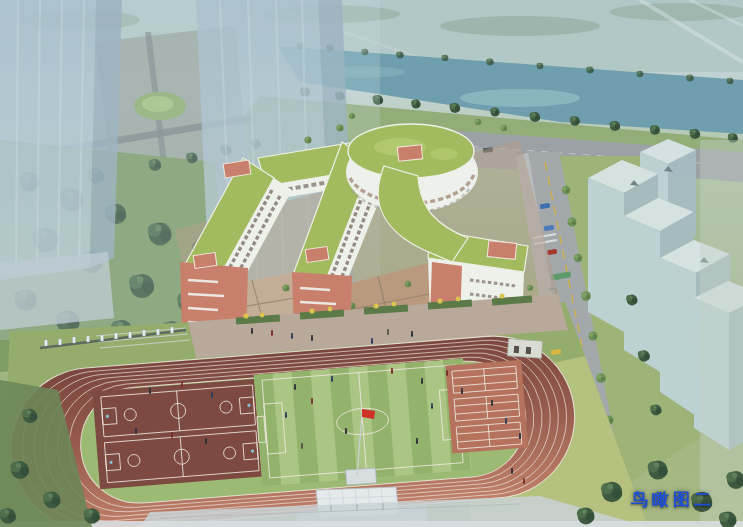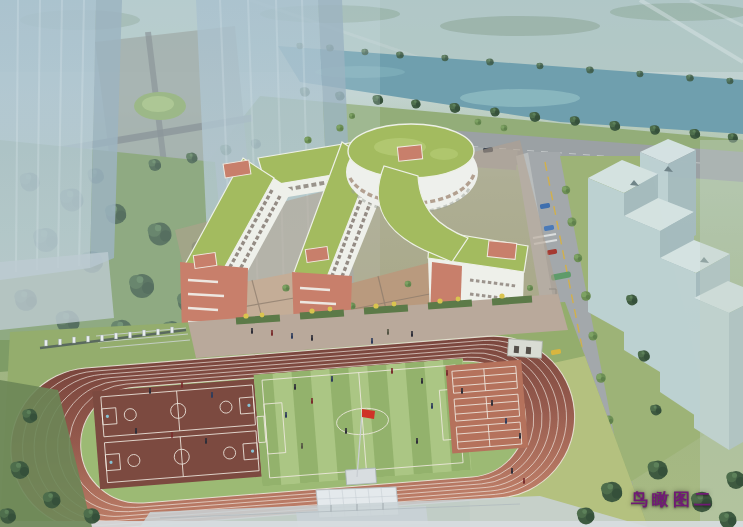--- a/index.html
+++ b/index.html
@@ -1,19 +1,19 @@
 <!DOCTYPE html>
 <html><head>
 <meta charset="utf-8">
 <style>
   html,body{margin:0;padding:0;background:#222;}
   #stage{position:relative;width:743px;height:527px;overflow:hidden;
          font-family:"Liberation Sans",sans-serif;background:#c2d3d6;}
   #stage svg{position:absolute;left:0;top:0;display:block;}
-  .caption{position:absolute;right:28px;bottom:16px;color:#701a75;
+  .caption{position:absolute;right:28px;bottom:16px;color:#1d4ed8;
            font-size:17px;font-weight:600;letter-spacing:4px;
            text-shadow:0 0 5px rgba(40,40,30,.65),0 1px 2px rgba(0,0,0,.4);}
   .ln{fill:none;stroke:#f1ebe3;stroke-opacity:.8;stroke-width:.8;}
   .court{fill:none;stroke:#efe9df;stroke-width:.9;stroke-opacity:.92;}
   .grid{stroke:#c3cbd0;stroke-width:.5;}
 </style>
 </head>
 <body>
 
 <div id="stage">

